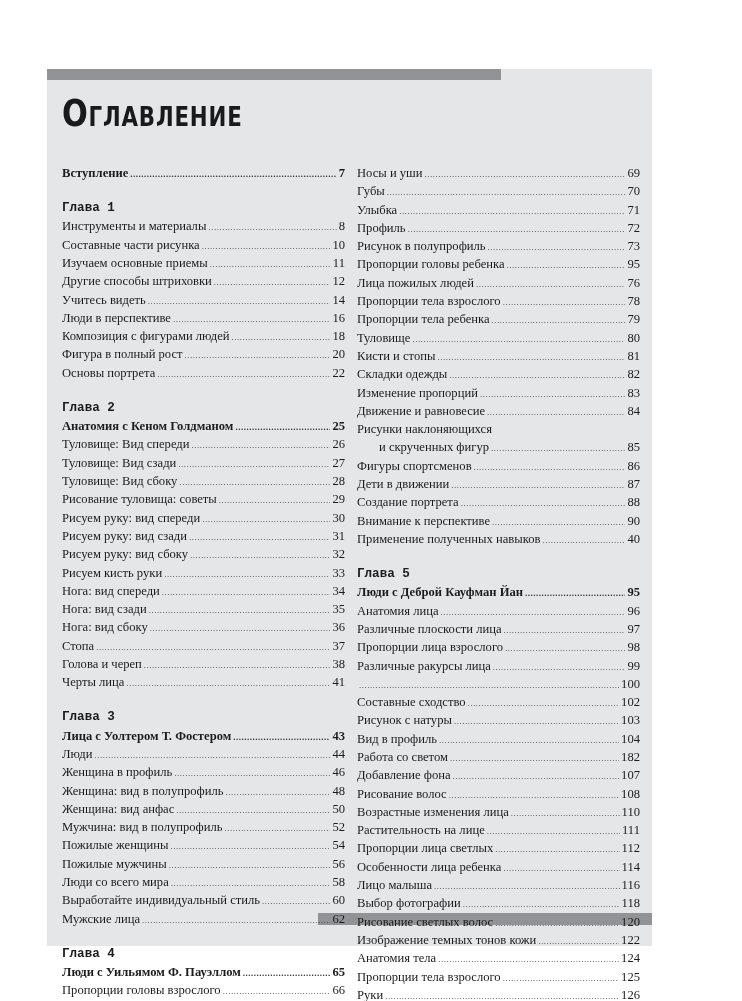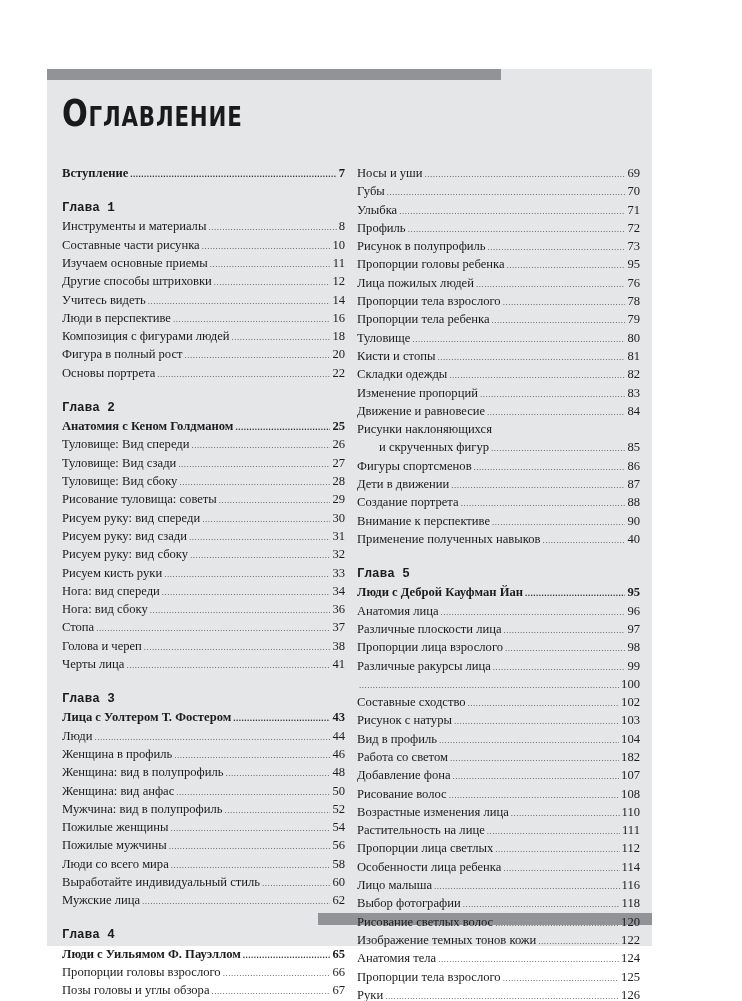--- a/index.html
+++ b/index.html
@@ -157,20 +157,25 @@
       <span class="lbl">Рисуем кисть руки</span>
       <span class="dots"></span>
       <span class="pg">33</span>
     </div>
     <div class="row">
       <span class="lbl">Нога: вид спереди</span>
       <span class="dots"></span>
       <span class="pg">34</span>
     </div>
     <div class="row">
+      <span class="lbl">Нога: вид сзади</span>
+      <span class="dots"></span>
+      <span class="pg">35</span>
+    </div>
+    <div class="row">
       <span class="lbl">Нога: вид сбоку</span>
       <span class="dots"></span>
       <span class="pg">36</span>
     </div>
     <div class="row">
       <span class="lbl">Стопа</span>
       <span class="dots"></span>
       <span class="pg">37</span>
     </div>
     <div class="row">

